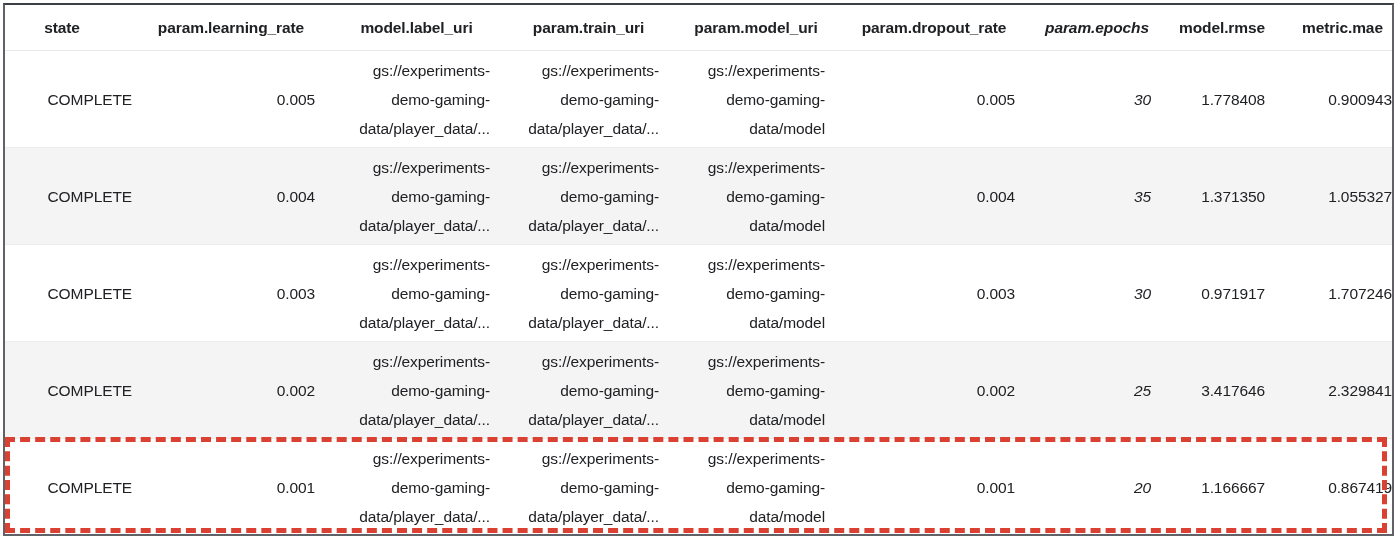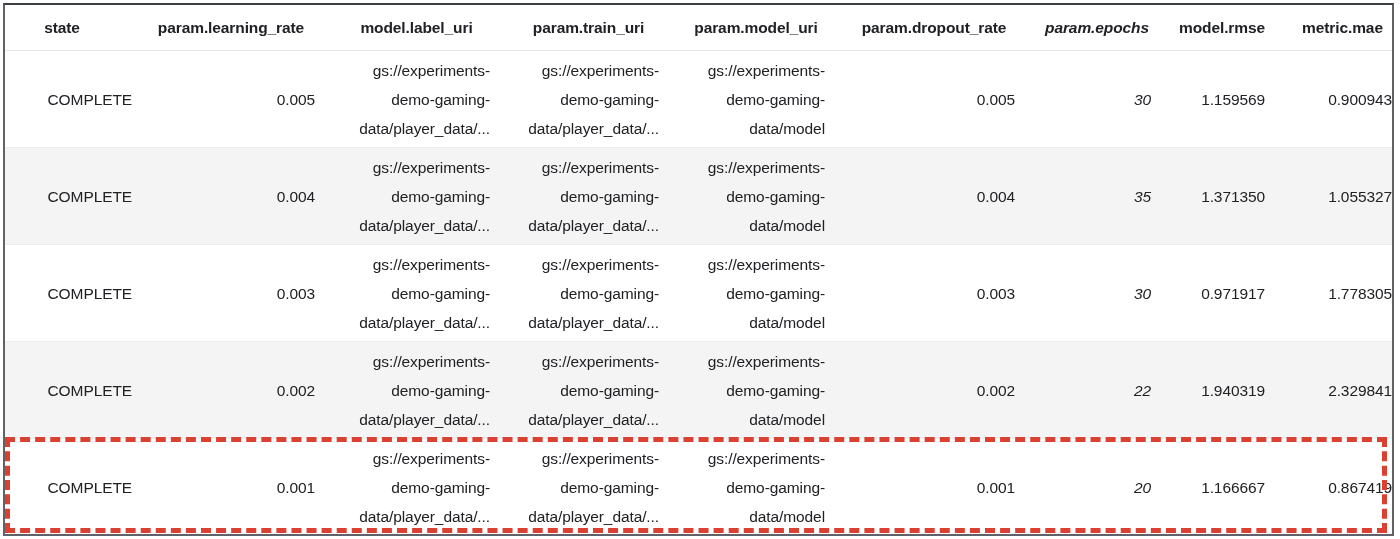--- a/index.html
+++ b/index.html
@@ -142,21 +142,21 @@
               <span class="uri">gs://experiments-demo-gaming-data/player_data/...</span>
             </td>
             <td class="col-train pad-r">
               <span class="uri">gs://experiments-demo-gaming-data/player_data/...</span>
             </td>
             <td class="col-model pad-r">
               <span class="uri">gs://experiments-demo-gaming-data/model</span>
             </td>
             <td class="col-dropout pad-r"><span class="">0.005</span></td>
             <td class="col-epochs pad-r"><span class="">30</span></td>
-            <td class="col-rmse pad-r"><span class="">1.159569</span></td>
+            <td class="col-rmse pad-r"><span class="">1.778408</span></td>
             <td class="col-mae pad-r"><span class="">0.900943</span></td>
           </tr>
           <tr class="row-alt">
             <td class="col-state state-cell pad-l"><span class="">COMPLETE</span></td>
             <td class="col-lr pad-r"><span class="">0.004</span></td>
             <td class="col-label pad-r">
               <span class="uri">gs://experiments-demo-gaming-data/player_data/...</span>
             </td>
             <td class="col-train pad-r">
               <span class="uri">gs://experiments-demo-gaming-data/player_data/...</span>
@@ -177,37 +177,37 @@
             </td>
             <td class="col-train pad-r">
               <span class="uri">gs://experiments-demo-gaming-data/player_data/...</span>
             </td>
             <td class="col-model pad-r">
               <span class="uri">gs://experiments-demo-gaming-data/model</span>
             </td>
             <td class="col-dropout pad-r"><span class="">0.003</span></td>
             <td class="col-epochs pad-r"><span class="">30</span></td>
             <td class="col-rmse pad-r"><span class="">0.971917</span></td>
-            <td class="col-mae pad-r"><span class="">1.778305</span></td>
+            <td class="col-mae pad-r"><span class="">1.707246</span></td>
           </tr>
           <tr class="row-alt">
             <td class="col-state state-cell pad-l"><span class="">COMPLETE</span></td>
             <td class="col-lr pad-r"><span class="">0.002</span></td>
             <td class="col-label pad-r">
               <span class="uri">gs://experiments-demo-gaming-data/player_data/...</span>
             </td>
             <td class="col-train pad-r">
               <span class="uri">gs://experiments-demo-gaming-data/player_data/...</span>
             </td>
             <td class="col-model pad-r">
               <span class="uri">gs://experiments-demo-gaming-data/model</span>
             </td>
             <td class="col-dropout pad-r"><span class="">0.002</span></td>
-            <td class="col-epochs pad-r"><span class="">22</span></td>
-            <td class="col-rmse pad-r"><span class="">1.940319</span></td>
+            <td class="col-epochs pad-r"><span class="">25</span></td>
+            <td class="col-rmse pad-r"><span class="">3.417646</span></td>
             <td class="col-mae pad-r"><span class="">2.329841</span></td>
           </tr>
           <tr class="row-highlight row-plain">
             <td class="col-state state-cell pad-l"><span class="">COMPLETE</span></td>
             <td class="col-lr pad-r"><span class="">0.001</span></td>
             <td class="col-label pad-r">
               <span class="uri">gs://experiments-demo-gaming-data/player_data/...</span>
             </td>
             <td class="col-train pad-r">
               <span class="uri">gs://experiments-demo-gaming-data/player_data/...</span>

